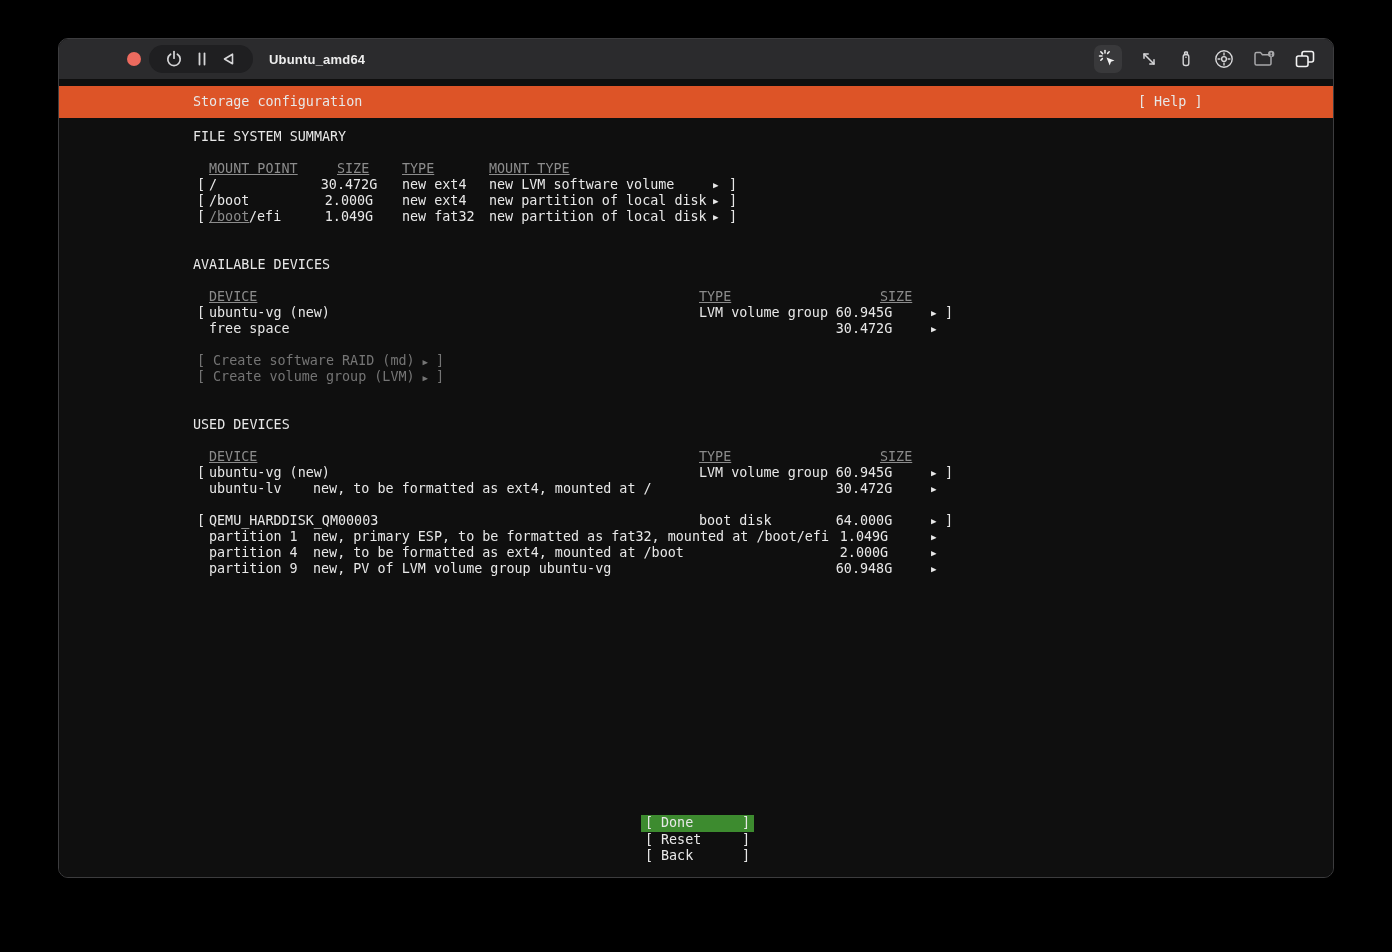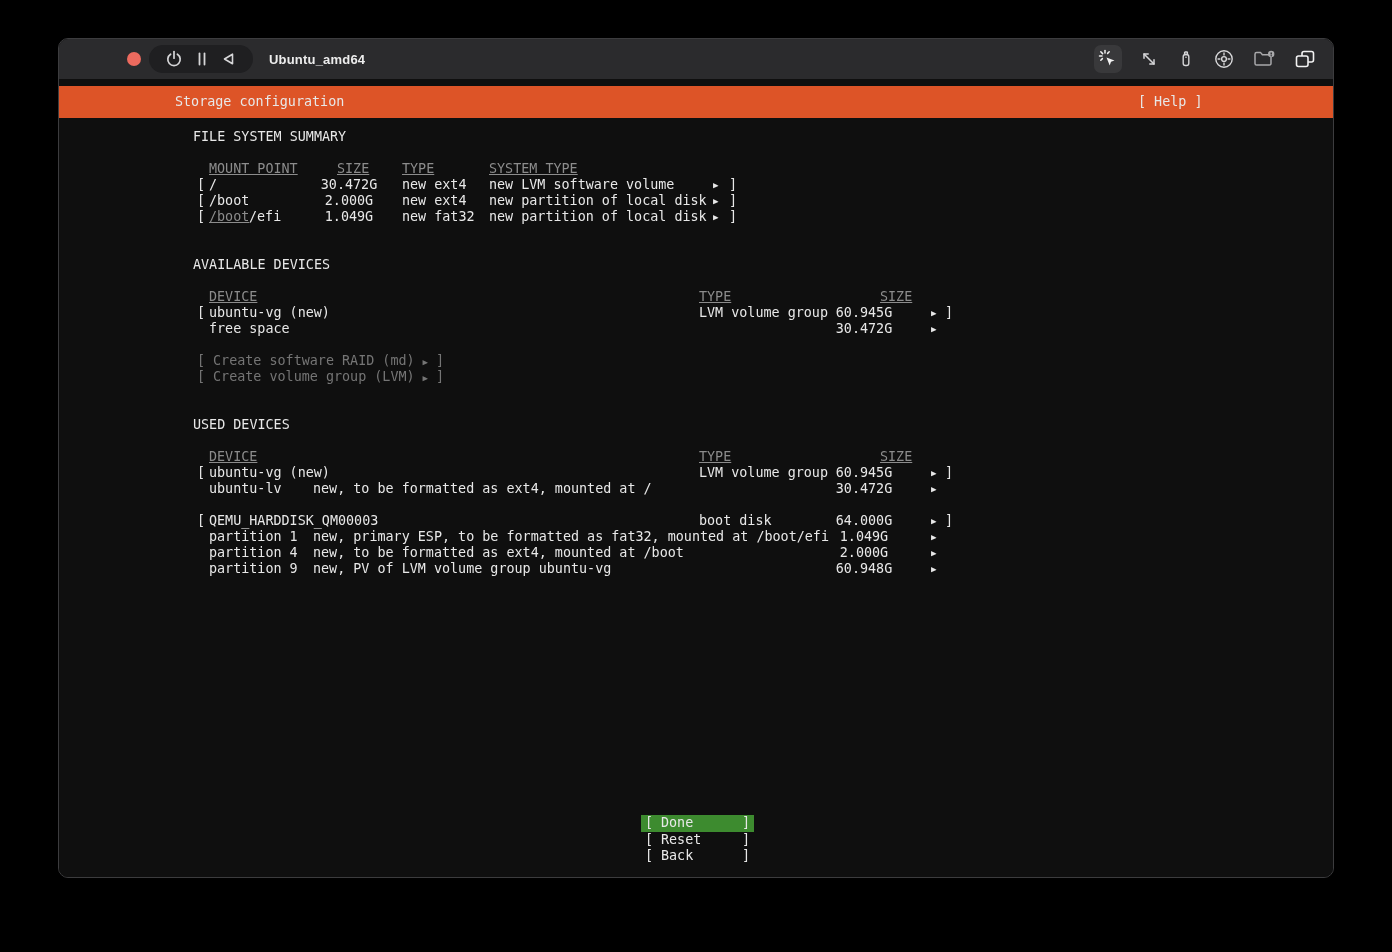--- a/index.html
+++ b/index.html
@@ -154,29 +154,29 @@
               <rect x="3.5" y="8" width="11.5" height="10.5" rx="2" fill="var(--titlebar-bg)"></rect>
             </svg>
           </span>
         </button>
       </div>
     </div>
 
     <div class="terminal">
 
       <div class="appbar">
-        <span class="t" style="left:116px">Storage configuration</span>
+        <span class="t" style="left:134px">Storage configuration</span>
         <span class="t" style="left:1079px">[ Help ]</span>
       </div>
 
       <span class="t" style="left:134px;top:50px">FILE SYSTEM SUMMARY</span>
       <span class="t gray" style="left:150px;top:82px">MOUNT POINT</span>
       <span class="t gray" style="left:278px;top:82px">SIZE</span>
       <span class="t gray" style="left:343px;top:82px">TYPE</span>
-      <span class="t gray" style="left:430px;top:82px">SYSTEM TYPE</span>
+      <span class="t gray" style="left:430px;top:82px">MOUNT TYPE</span>
 
       <div>
         <span class="t" style="left:138px;top:98px">[</span>
         <span class="t" style="left:150px;top:98px">/</span>
         <span class="t num" style="left:246px;top:98px;width:88px">30.472G</span>
         <span class="t" style="left:343px;top:98px">new ext4</span>
         <span class="t" style="left:430px;top:98px">new LVM software volume</span>
         <span class="t arrow" style="left:654px;top:98px">▶</span>
         <span class="t" style="left:670px;top:98px">]</span>
       </div>

